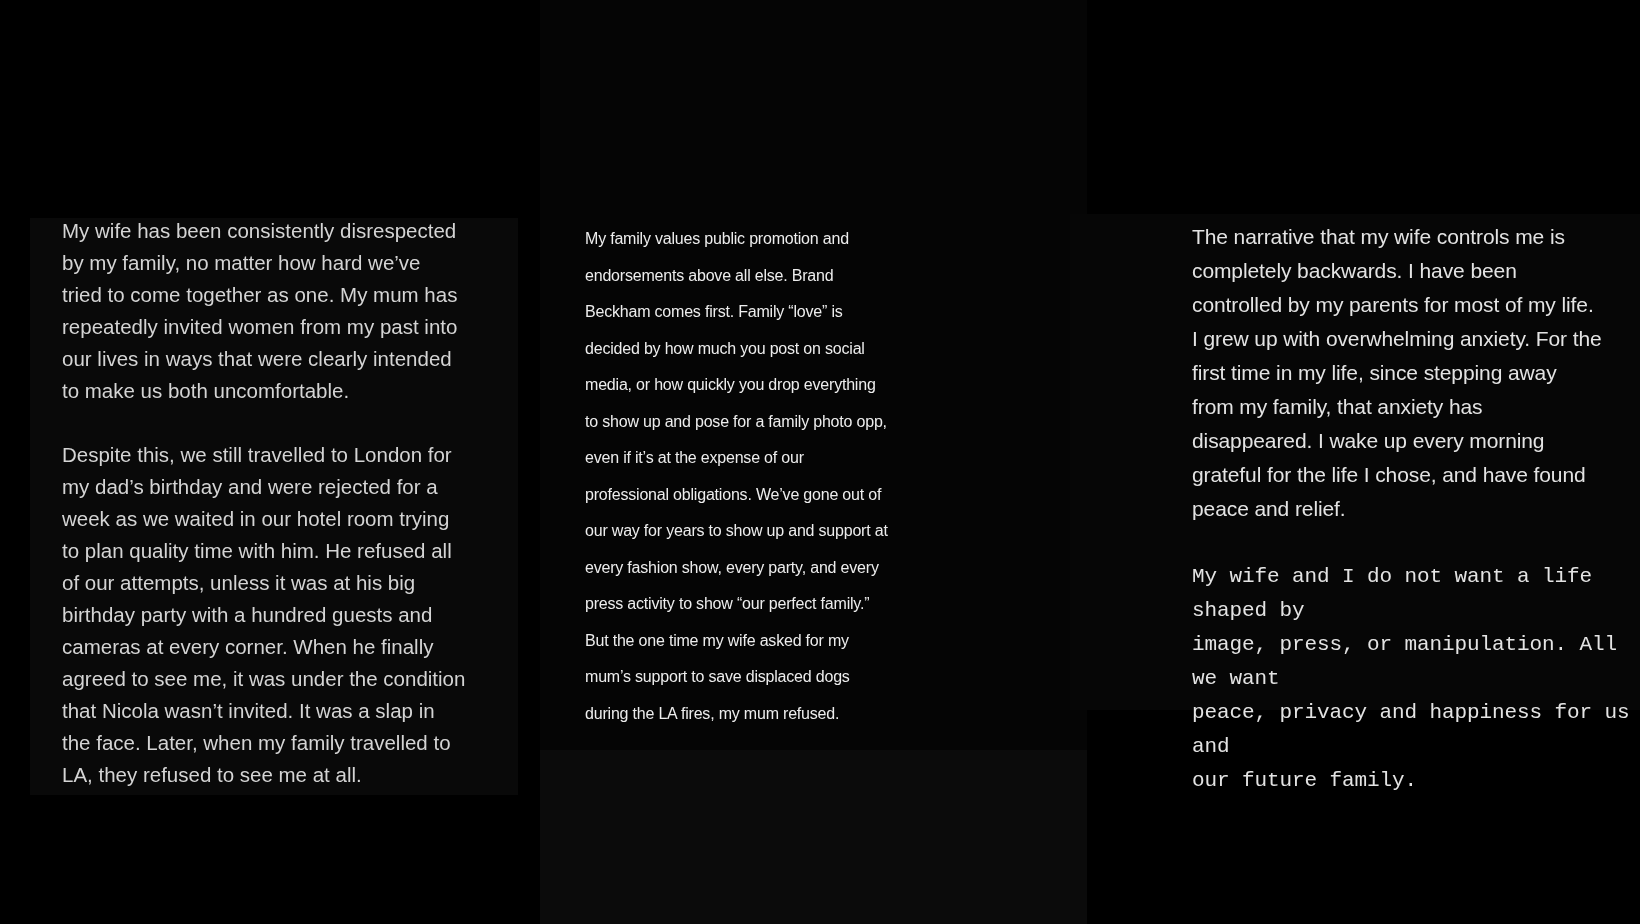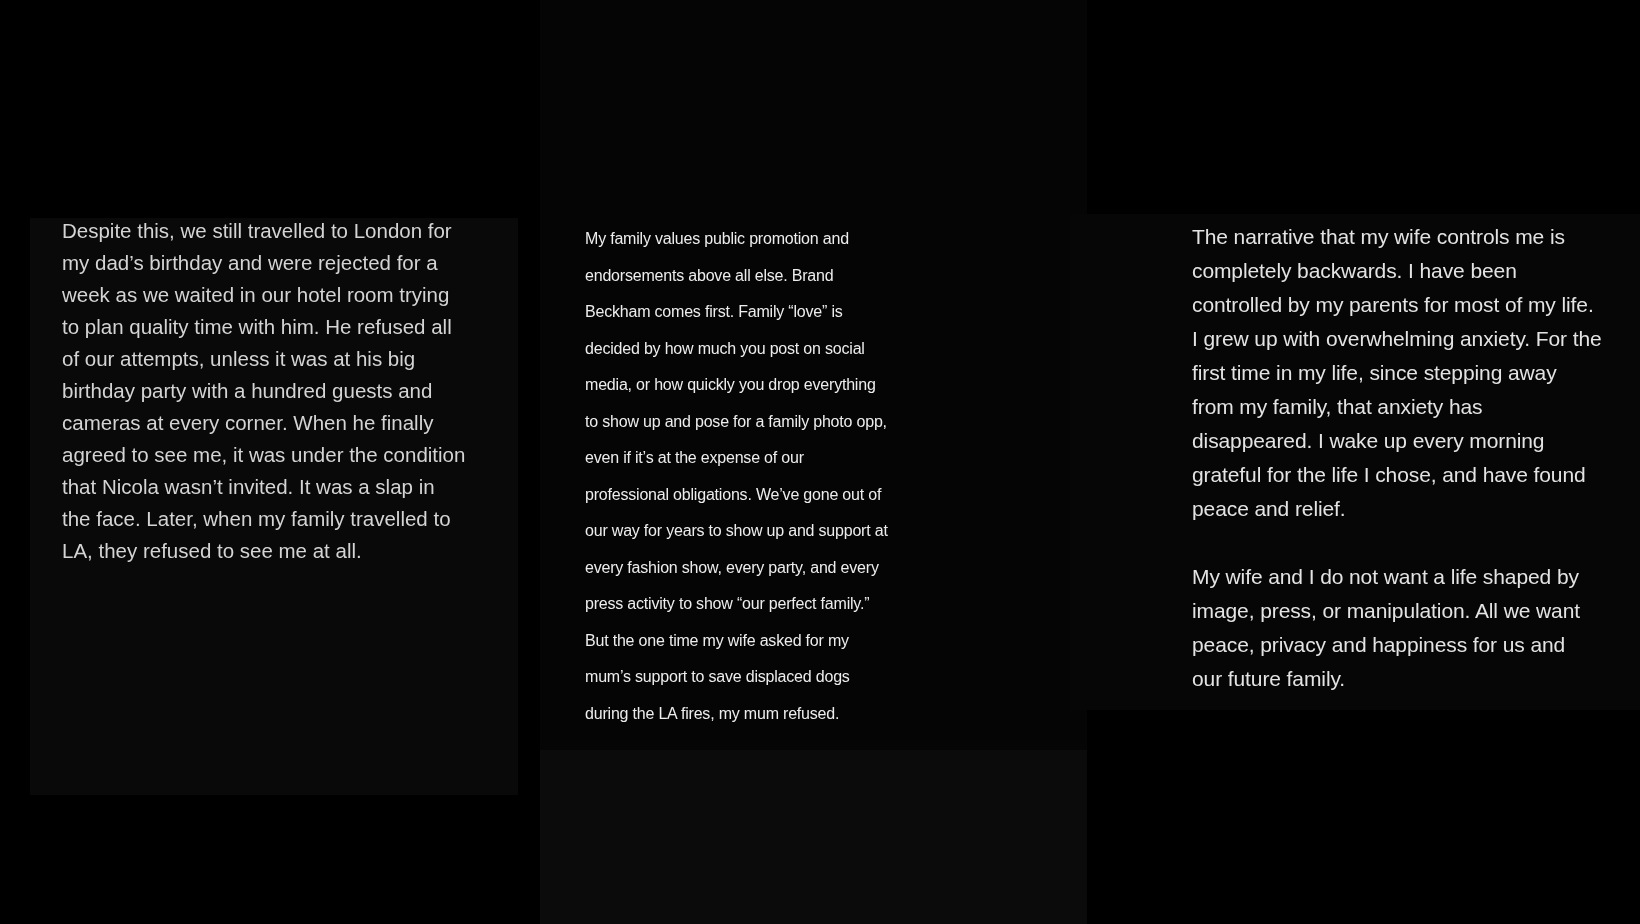--- a/index.html
+++ b/index.html
@@ -65,20 +65,26 @@
 
   <div class="panel panel-left" style="background-color: rgb(9, 9, 9);"></div>
 
   <div class="panel panel-middle" style="background-color: rgb(5, 5, 5);"></div>
 
   <div class="panel panel-middle-lower" style="background-color: rgb(11, 11, 11);"></div>
 
   <div class="panel panel-right" style="background-color: rgb(6, 6, 6);"></div>
 
   <div class="col col-1">
+    <p style="color: rgb(212, 212, 212);">My wife has been consistently disrespected
+by my family, no matter how hard we’ve
+tried to come together as one. My mum has
+repeatedly invited women from my past into
+our lives in ways that were clearly intended
+to make us both uncomfortable.</p>
     <p style="color: rgb(212, 212, 212);">Despite this, we still travelled to London for
 my dad’s birthday and were rejected for a
 week as we waited in our hotel room trying
 to plan quality time with him. He refused all
 of our attempts, unless it was at his big
 birthday party with a hundred guests and
 cameras at every corner. When he finally
 agreed to see me, it was under the condition
 that Nicola wasn’t invited. It was a slap in
 the face. Later, when my family travelled to
@@ -105,19 +111,19 @@
   <div class="col col-3">
     <p style="color: rgb(227, 227, 227);">The narrative that my wife controls me is
 completely backwards. I have been
 controlled by my parents for most of my life.
 I grew up with overwhelming anxiety. For the
 first time in my life, since stepping away
 from my family, that anxiety has
 disappeared. I wake up every morning
 grateful for the life I chose, and have found
 peace and relief.</p>
-    <p style="color: rgb(227, 227, 227);">My wife and I do not want a life shaped by
+    <p style="color: rgb(227, 227, 227); font-family: Liberation Mono, monospace;">My wife and I do not want a life shaped by
 image, press, or manipulation. All we want
 peace, privacy and happiness for us and
 our future family.</p>
   </div>
 
 </div>
 
 </body></html>

